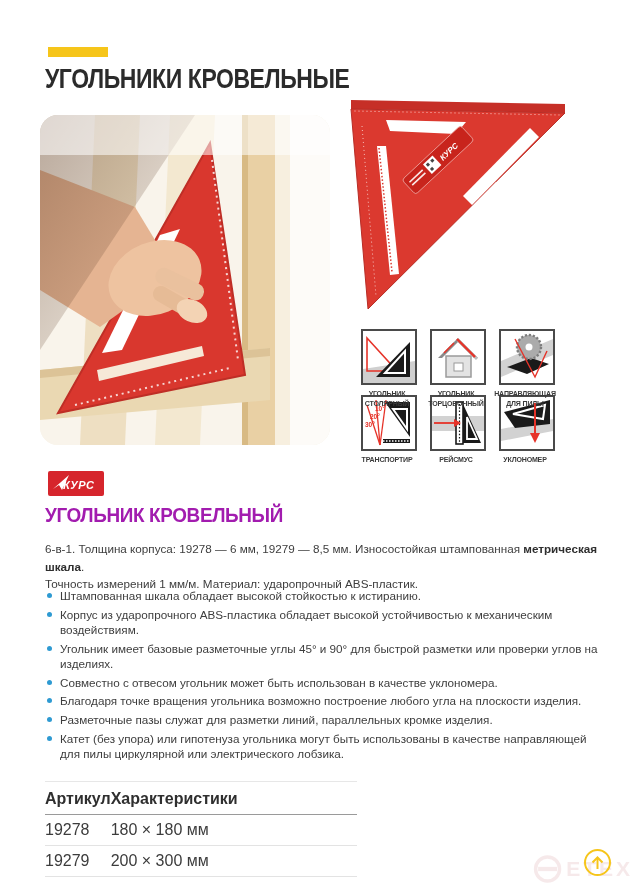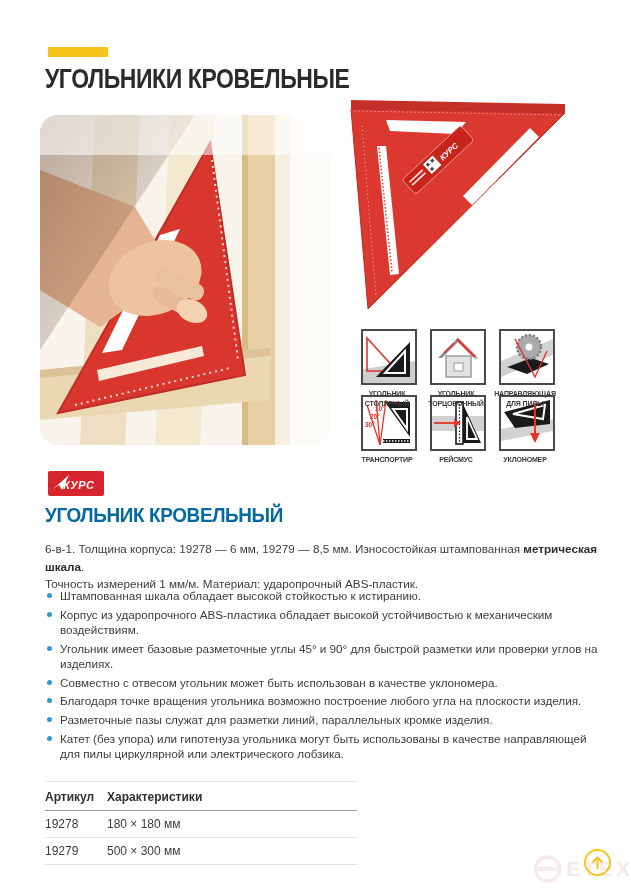--- a/index.html
+++ b/index.html
@@ -28,37 +28,37 @@
   .feature{width:56px;height:66px;}
   .feature-box{width:52px;height:52px;border:2px solid #4a4a4a;background:#fff;}
   .feature-label{
     width:76px;margin-left:-12px;margin-top:4px;text-align:center;
     font-size:8px;font-weight:700;line-height:1.25;color:#3a3a3a;
     transform:scaleX(.88);transform-origin:center top;letter-spacing:-0.2px;
   }
 
   
   .brand-logo{left:48px;top:471px;width:56px;height:25px;}
-  .section-title{left:45px;top:503px;font-size:21px;font-weight:700;color:#0369a1;letter-spacing:-0.4px;}
+  .section-title{left:45px;top:503px;font-size:21px;font-weight:700;color:#a21caf;letter-spacing:-0.4px;}
   .section-title .cx{transform:scaleX(.9);}
 
   .intro{left:45px;top:540px;width:556px;font-size:11.7px;line-height:1.5;color:#3d3d3d;}
   .intro b{color:#2f2f2f;}
 
   .bullets{left:45px;top:588px;width:556px;margin:0;padding:0;list-style:none;}
   .bullets li{
     position:relative;padding-left:15px;margin-bottom:3.5px;
     font-size:11.7px;line-height:1.3;color:#3d3d3d;
   }
   .bullets li::before{
     content:"";position:absolute;left:2px;top:5px;width:5px;height:5px;border-radius:50%;background:#2E9AD2;
   }
 
   
-  .spec-table{left:45px;top:781px;width:312px;border-collapse:collapse;font-size:12px;color:#3c3c3c;}
+  .spec-table{left:45px;top:781px;width:312px;border-collapse:collapse;font-size:16px;color:#3c3c3c;}
   .spec-table th{
     text-align:left;font-weight:700;padding:8px 0 6px;color:#2f2f2f;
     border-top:1px solid #e7e7e7;border-bottom:1px solid #9a9a9a;
   }
   .spec-table td{padding:6px 0;border-bottom:1px solid #e3e3e3;}
   .col-article{width:62px;}
 
   
   .watermark{left:533px;top:846px;width:100px;height:46px;opacity:.45;display:flex;align-items:center;gap:4px;pointer-events:none;}
   .watermark-text{font-size:21px;font-weight:700;letter-spacing:3px;color:#eccfd1;}
@@ -263,21 +263,21 @@
       <th>Характеристики</th>
     </tr>
   </thead>
   <tbody>
     <tr>
       <td>19278</td>
       <td>180 × 180 мм</td>
     </tr>
     <tr>
       <td>19279</td>
-      <td>500 × 300 мм</td>
+      <td>200 × 300 мм</td>
     </tr>
   </tbody>
 </table>
 
 <div class="abs watermark">
   <svg width="34" height="34" viewBox="0 0 34 34">
     <circle cx="17" cy="17" r="14" fill="none" stroke="#eccfd1" stroke-width="4"></circle>
     <rect x="6" y="14.5" width="22" height="5" fill="#eccfd1"></rect>
   </svg>
   <span class="watermark-text">ЕТЕХ</span>

